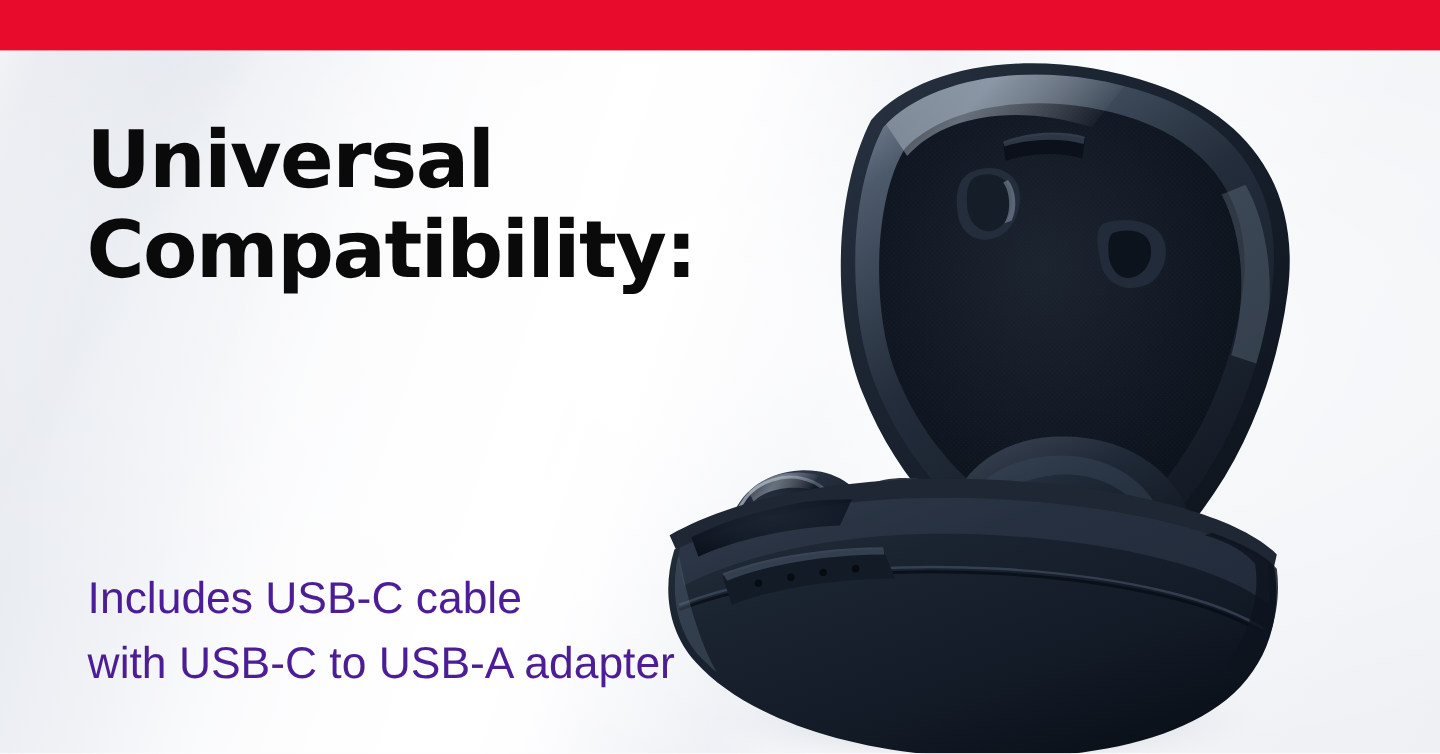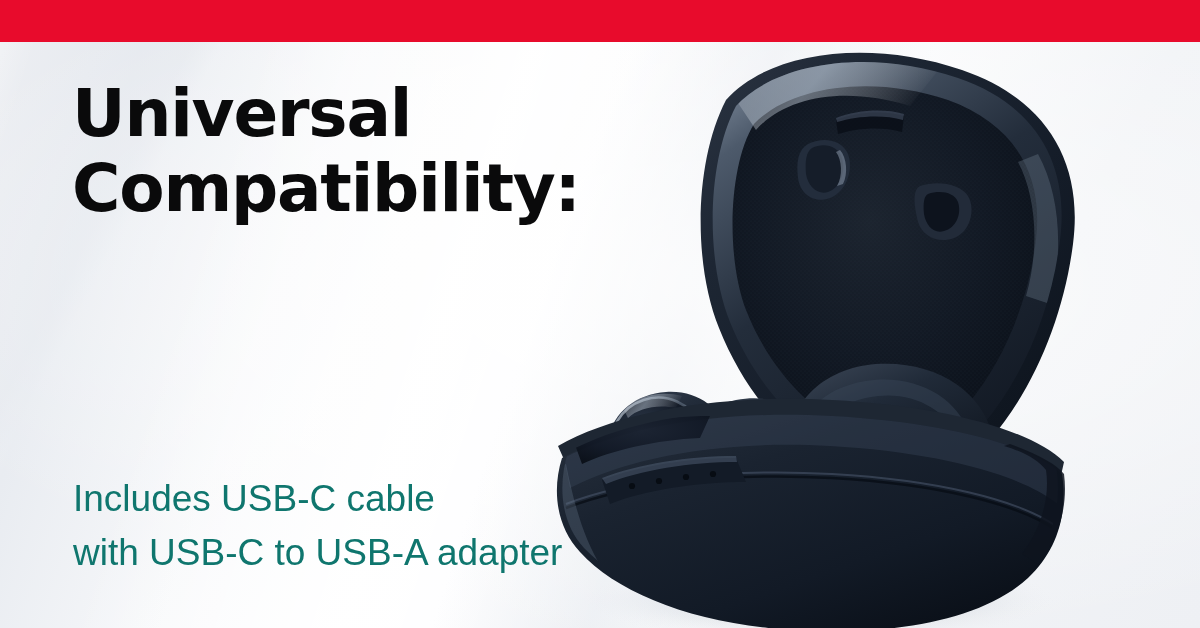--- a/index.html
+++ b/index.html
@@ -74,36 +74,36 @@
     left: 0; top: 0;
     width: 1200px;
     height: 42px;
     background: #e80b2c;
   }
 
   
   .headline {
     position: absolute;
     left: 72px;
-    top: 76px;
+    top: 96px;
     width: 600px;
     color: #0a0a0b;
     font-family: "DejaVu Sans", "Liberation Sans", sans-serif;
     font-weight: 700;
     font-size: 66px;
     line-height: 1.14;
     letter-spacing: -1.2px;
     white-space: pre-line;
   }
   .subtitle {
     position: absolute;
     left: 73px;
     top: 472px;
     width: 620px;
-    color: #0f766e;
+    color: #4c1d95;
     font-family: "Liberation Sans", "DejaVu Sans", sans-serif;
     font-weight: 300;
     font-size: 37px;
     line-height: 1.46;
     letter-spacing: 0px;
     white-space: pre-line;
   }
 
   
   .product {

